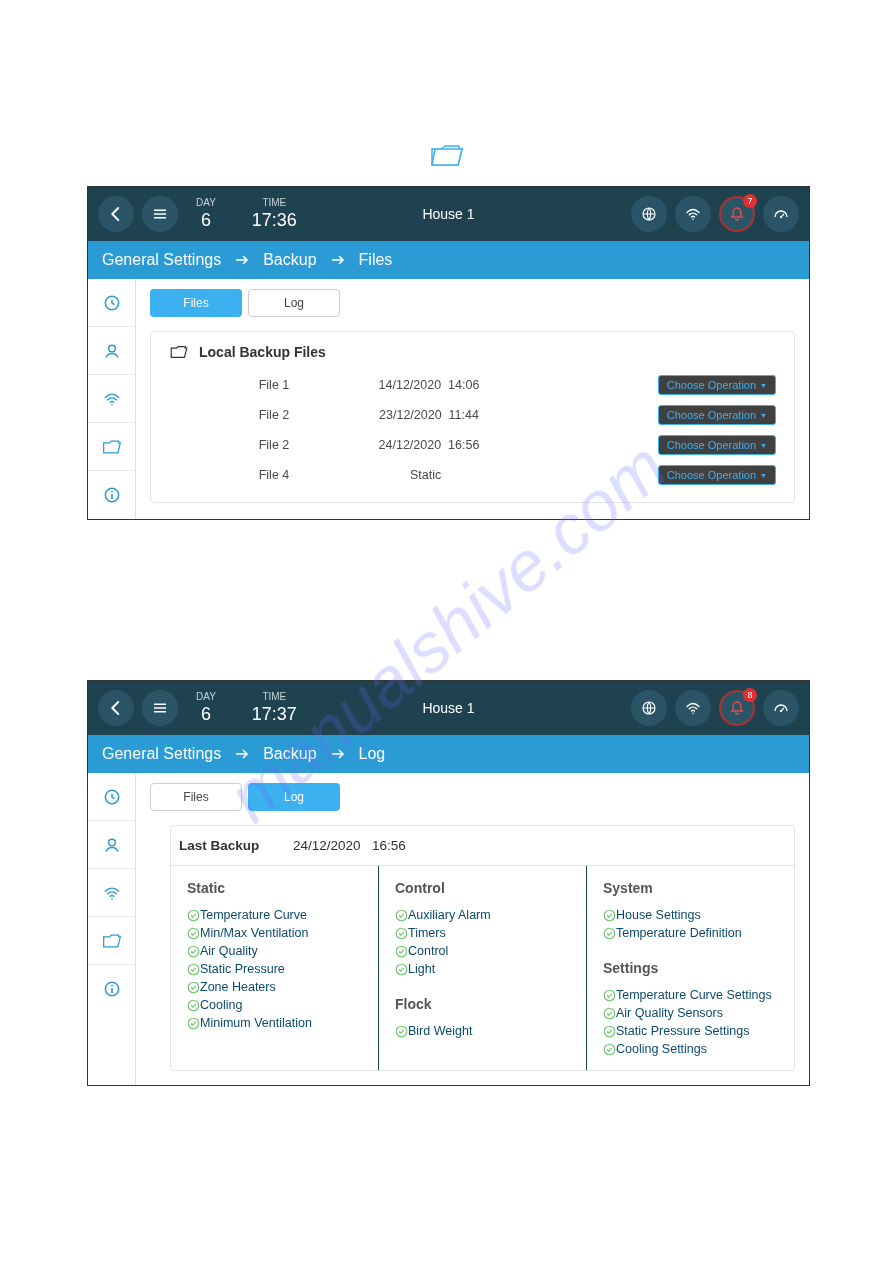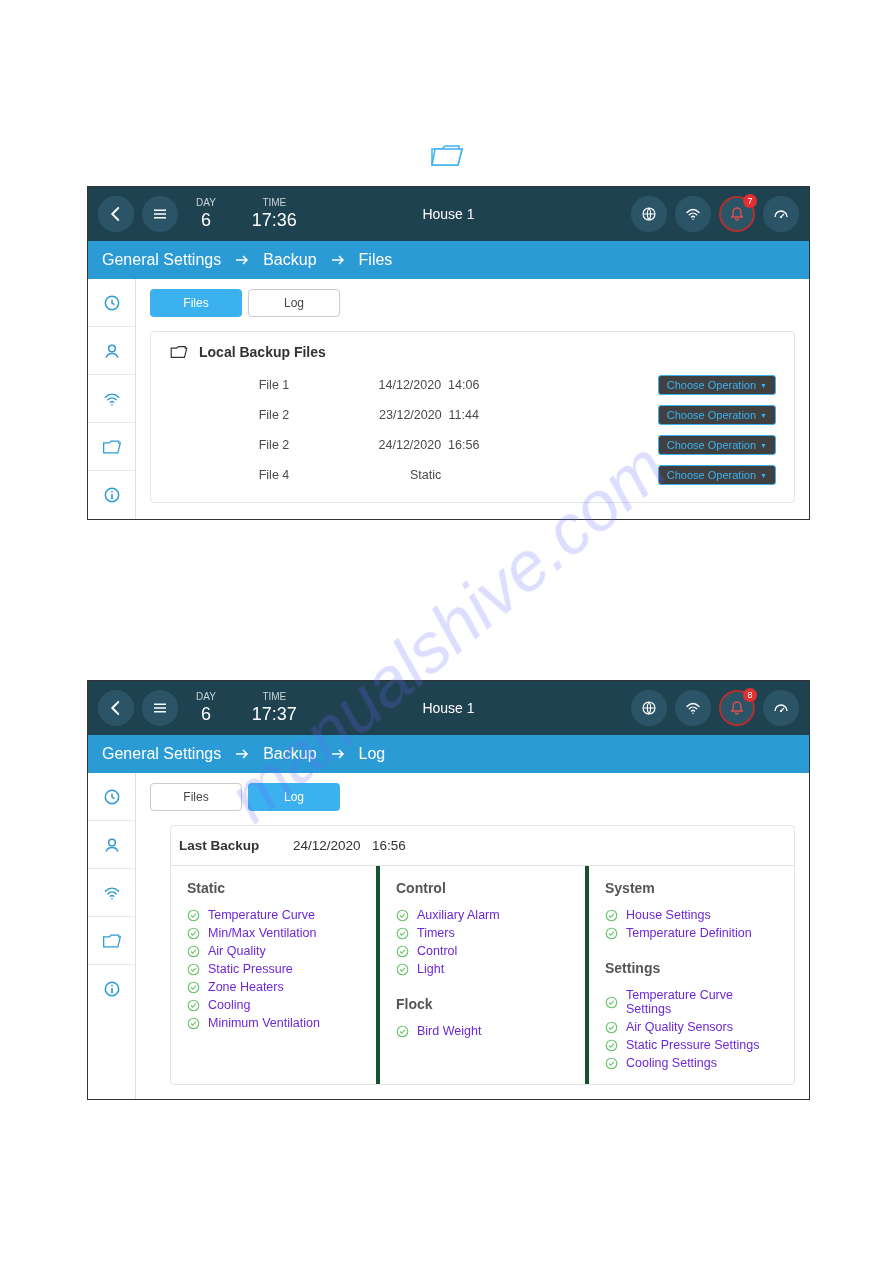--- a/index.html
+++ b/index.html
@@ -55,25 +55,25 @@
   .file-name { width: 170px; padding-left: 40px; }
   .file-dt { width: 180px; }
   .file-op { margin-left: auto; }
   .op-btn { border: 1px solid #3CB1F0; color: #3CB1F0; background: #404040; font-size: 11px; padding: 3px 8px; border-radius: 3px; cursor: pointer; display: flex; align-items: center; gap: 4px; }
   .op-btn::after { content: "▼"; font-size: 7px; color: #3CB1F0; }
   
   
   .last-bk { font-size: 13.5px; color: #333; margin-bottom: 12px; padding: 12px 8px 0 8px; }
   .last-bk b { font-weight: bold; margin-right: 30px; }
   .cols { display: flex; }
-  .col { flex: 1; border-left: 4px solid #14532d; padding: 14px 16px 10px 16px; }
+  .col { flex: 1; border-left: 1px solid #14532d; padding: 14px 16px 10px 16px; }
   .col:first-child { border-left: none; }
   .col h4 { font-size: 14px; color: #555; font-weight: bold; margin-bottom: 12px; }
   .col h4.sub { margin-top: 20px; }
-  .item { font-size: 12.5px; color: #6d28d9; display: flex; align-items: center; gap: 8px; margin-bottom: 4px; }
+  .item { font-size: 12.5px; color: #0c4a6e; display: flex; align-items: center; margin-bottom: 4px; }
   .chk { width: 13px; height: 13px; flex-shrink: 0; }
   
   
   .wm { position: fixed; left: 50%; top: 50%; transform: translate(-50%,-50%) rotate(-40deg); font-size: 70px; color: rgba(100,100,255,0.22); font-weight: 400; pointer-events: none; z-index: 999; font-style: italic; font-family: sans-serif; }
 </style>
 </head>
 <body>
 
 <div class="wm">manualshive.com</div>
 

